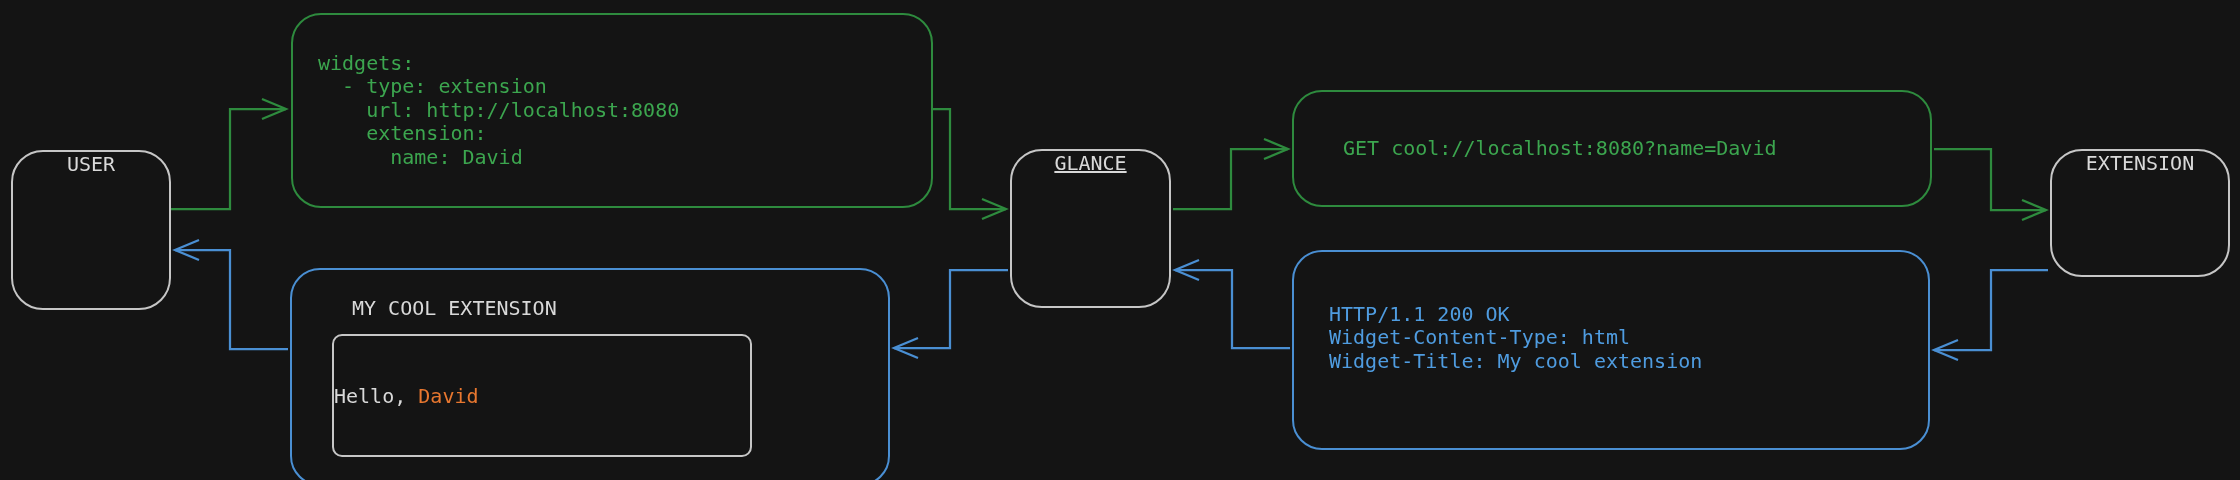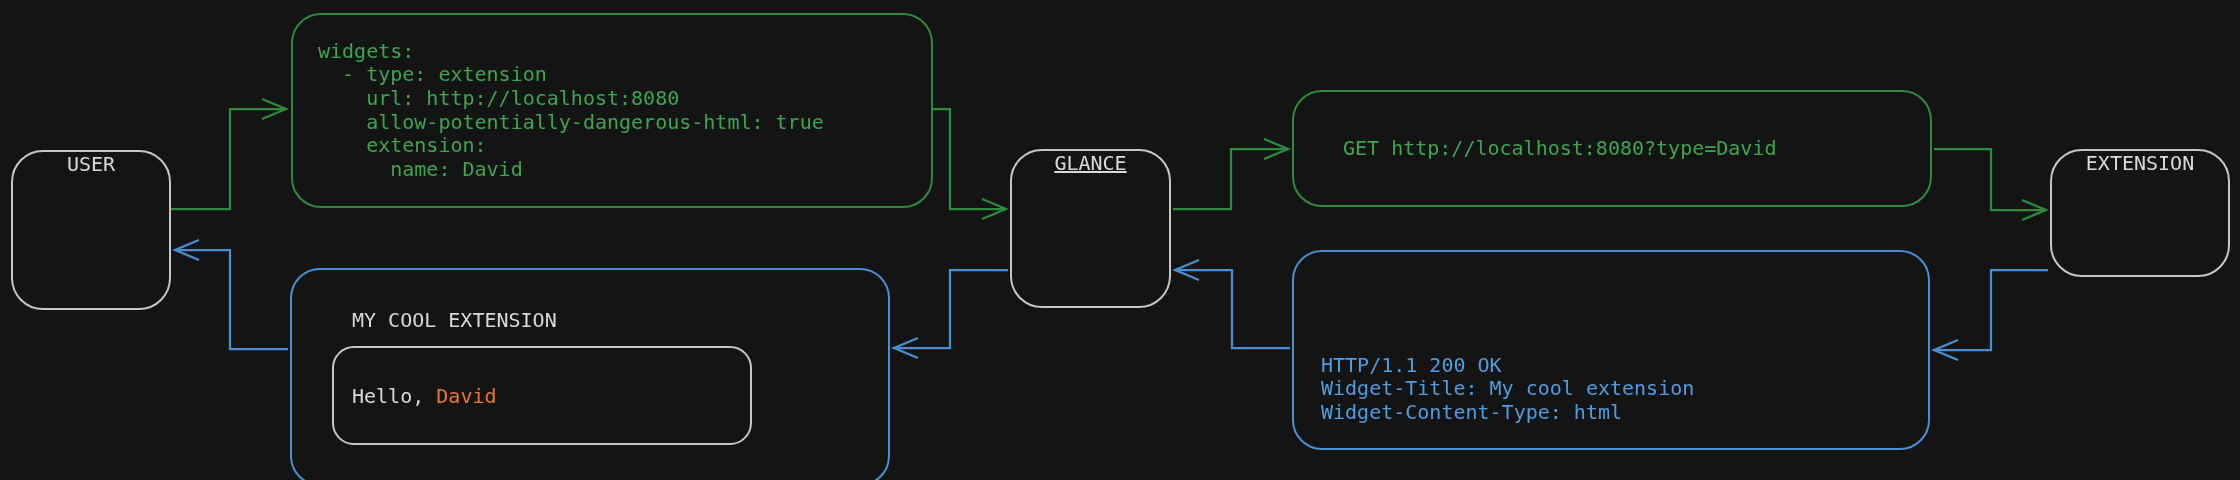--- a/index.html
+++ b/index.html
@@ -49,21 +49,21 @@
     background:var(--bg);
   }
   .green-box{border:2px solid var(--green);color:var(--green-text);}
   .blue-box{border:2px solid var(--blue);color:var(--blue-text);}
 
   #config-box{left:291px;top:13px;width:642px;height:195px;
     display:flex;flex-direction:column;justify-content:center;padding-left:25px;}
   #request-box{left:1292px;top:90px;width:640px;height:117px;
     display:flex;align-items:center;padding-left:49px;}
   #response-box{left:1292px;top:250px;width:638px;height:200px;
-    display:flex;flex-direction:column;justify-content:flex-end;padding-left:27px;}
+    display:flex;flex-direction:column;justify-content:center;padding-left:35px;}
   #widget-box{left:290px;top:268px;width:600px;height:218px;
     display:flex;flex-direction:column;justify-content:center;}
 
   .code-line{
     white-space:pre;
     font-size:20px;
     line-height:23.6px;
     height:23.6px;
   }
   #request-box .code-line{height:auto;}
@@ -71,26 +71,26 @@
   #widget-title{
     color:var(--text-light);
     font-size:20px;
     line-height:23.6px;
     margin-left:60px;
     margin-bottom:14px;
     white-space:pre;
   }
   #widget-inner-box{
     margin-left:40px;
-    width:420px;height:99px;
+    width:420px;height:123px;
     border:2px solid var(--node-border);
-    border-radius:22px;
+    border-radius:10px;
     box-sizing:border-box;
     display:flex;align-items:center;
-    padding-left:18px;
+    padding-left:0;
     font-size:20px;
     color:var(--text-light);
     white-space:pre;
   }
   #greeting-name{color:var(--orange);}
 </style>
 </head>
 <body>
 
 <div id="canvas">
@@ -121,33 +121,32 @@
     <span>GLANCE</span>
   </div>
   <div class="node" id="node-extension">
     <span>EXTENSION</span>
   </div>
 
   <div class="content-box green-box" id="config-box">
     <div class="code-line">widgets:</div>
     <div class="code-line">  - type: extension</div>
     <div class="code-line">    url: http://localhost:8080</div>
-    <div class="code-line">    allow-potentially-dangerous-html: true</div>
     <div class="code-line">    extension:</div>
     <div class="code-line">      name: David</div>
   </div>
 
   <div class="content-box green-box" id="request-box">
-    <div class="code-line">GET http://localhost:8080?type=David</div>
+    <div class="code-line">GET cool://localhost:8080?name=David</div>
   </div>
 
   <div class="content-box blue-box" id="response-box">
     <div class="code-line">HTTP/1.1 200 OK</div>
+    <div class="code-line">Widget-Content-Type: html</div>
     <div class="code-line">Widget-Title: My cool extension</div>
-    <div class="code-line">Widget-Content-Type: html</div>
     <div class="code-line"></div>
   </div>
 
   <div class="content-box blue-box" id="widget-box">
     <div id="widget-title">MY COOL EXTENSION</div>
     <div id="widget-inner-box">
       <span>Hello, </span><span id="greeting-name">David</span>
     </div>
   </div>
 

